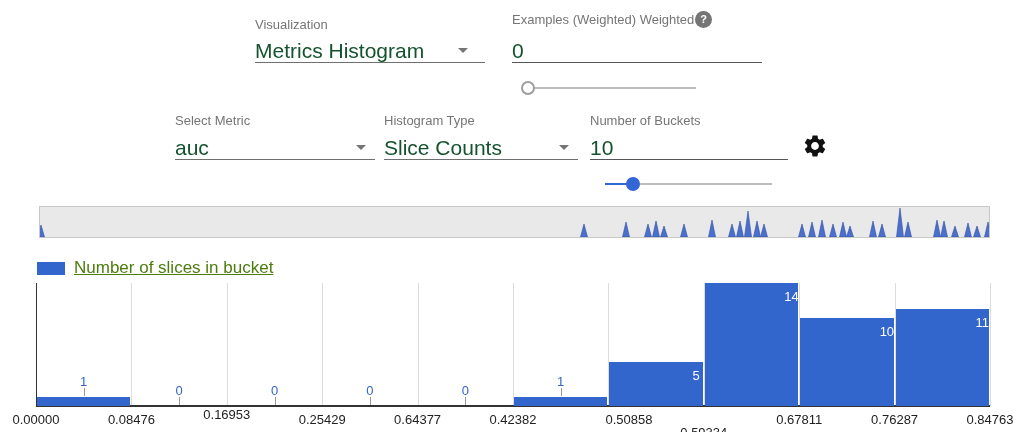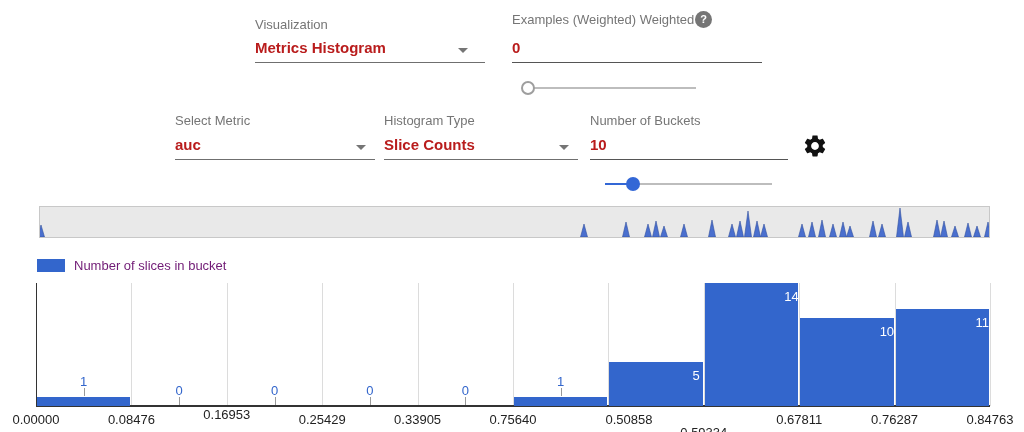--- a/index.html
+++ b/index.html
@@ -1,32 +1,32 @@
 <!DOCTYPE html>
 <html><head>
 <meta charset="utf-8">
 <style>
   html,body{margin:0;padding:0;width:1024px;height:432px;background:#ffffff;
     font-family:"Liberation Sans", sans-serif;overflow:hidden;position:relative;}
   .abs{position:absolute;}
   .ctl-label{font-size:13px;color:#757575;white-space:nowrap;}
-  .ctl-value{font-size:15px;color:#b91c1c;white-space:nowrap;font-weight:bold;}
+  .ctl-value{font-size:21px;color:#14532d;white-space:nowrap;}
   .underline{border-bottom:1px solid #6f6f6f;height:0;}
   .dd-arrow{width:0;height:0;border-left:5px solid transparent;border-right:5px solid transparent;
     border-top:5px solid #757575;}
   .help-icon{width:17px;height:17px;border-radius:50%;background:#757575;color:#ffffff;
     font-size:11px;font-weight:bold;text-align:center;line-height:17px;}
   .slider-track{height:2px;background:#bdbdbd;}
   .slider-active{height:2px;background:#3367d6;}
   .thumb-hollow{width:10px;height:10px;border:2px solid #9e9e9e;border-radius:50%;background:#fff;}
   .thumb-filled{width:14px;height:14px;border-radius:50%;background:#3367d6;}
   #strip{background:#e9e9e9;border:1px solid #c8c8c8;}
   #legend{display:flex;align-items:center;gap:9px;}
   #legend-swatch{width:28px;height:13px;}
-  #legend-label{font-size:13px;color:#701a75;}
+  #legend-label{font-size:17px;color:#4d7c0f;text-decoration:underline;}
   
   #chart{left:0;top:281px;width:1024px;height:151px;}
   #chart .gridline{position:absolute;width:1px;background:#dcdcdc;}
   #chart .yaxis{position:absolute;width:1px;background:#333333;}
   #chart .baseline{position:absolute;height:2px;background:#333333;}
   #chart .bar{position:absolute;}
   #chart .inlabel{position:absolute;font-size:13px;color:#ffffff;text-align:center;padding-left:40px;}
   #chart .outlabel{position:absolute;font-size:13px;text-align:center;}
   #chart .stem{position:absolute;width:1px;background:#999999;}
   #chart .tick{position:absolute;font-size:13px;color:#222222;text-align:center;white-space:nowrap;}
@@ -132,23 +132,23 @@
 <div id="chart" class="abs">
     <div class="yaxis" style="left: 36px; top: 2px; height: 123px;"></div>
     <div class="tick" style="left: -11px; top: 131px; width: 94px;">0.00000</div>
     <div class="gridline" style="left: 131.4px; top: 2px; height: 123px;"></div>
     <div class="tick" style="left: 84.4px; top: 131px; width: 94px;">0.08476</div>
     <div class="gridline" style="left: 226.8px; top: 2px; height: 123px;"></div>
     <div class="tick" style="left: 179.8px; top: 126px; width: 94px;">0.16953</div>
     <div class="gridline" style="left: 322.2px; top: 2px; height: 123px;"></div>
     <div class="tick" style="left: 275.2px; top: 131px; width: 94px;">0.25429</div>
     <div class="gridline" style="left: 417.6px; top: 2px; height: 123px;"></div>
-    <div class="tick" style="left: 370.6px; top: 131px; width: 94px;">0.33905</div>
+    <div class="tick" style="left: 370.6px; top: 131px; width: 94px;">0.64377</div>
     <div class="gridline" style="left: 513px; top: 2px; height: 123px;"></div>
-    <div class="tick" style="left: 466px; top: 131px; width: 94px;">0.75640</div>
+    <div class="tick" style="left: 466px; top: 131px; width: 94px;">0.42382</div>
     <div class="gridline" style="left: 608.4px; top: 2px; height: 123px;"></div>
     <div class="tick" style="left: 582px; top: 131px; width: 94px;">0.50858</div>
     <div class="gridline" style="left: 703.8px; top: 2px; height: 123px;"></div>
     <div class="tick" style="left: 656.8px; top: 144px; width: 94px;">0.59334</div>
     <div class="gridline" style="left: 799.2px; top: 2px; height: 123px;"></div>
     <div class="tick" style="left: 752.2px; top: 131px; width: 94px;">0.67811</div>
     <div class="gridline" style="left: 894.6px; top: 2px; height: 123px;"></div>
     <div class="tick" style="left: 847.6px; top: 131px; width: 94px;">0.76287</div>
     <div class="gridline" style="left: 990px; top: 2px; height: 123px;"></div>
     <div class="tick" style="left: 943px; top: 131px; width: 94px;">0.84763</div>

